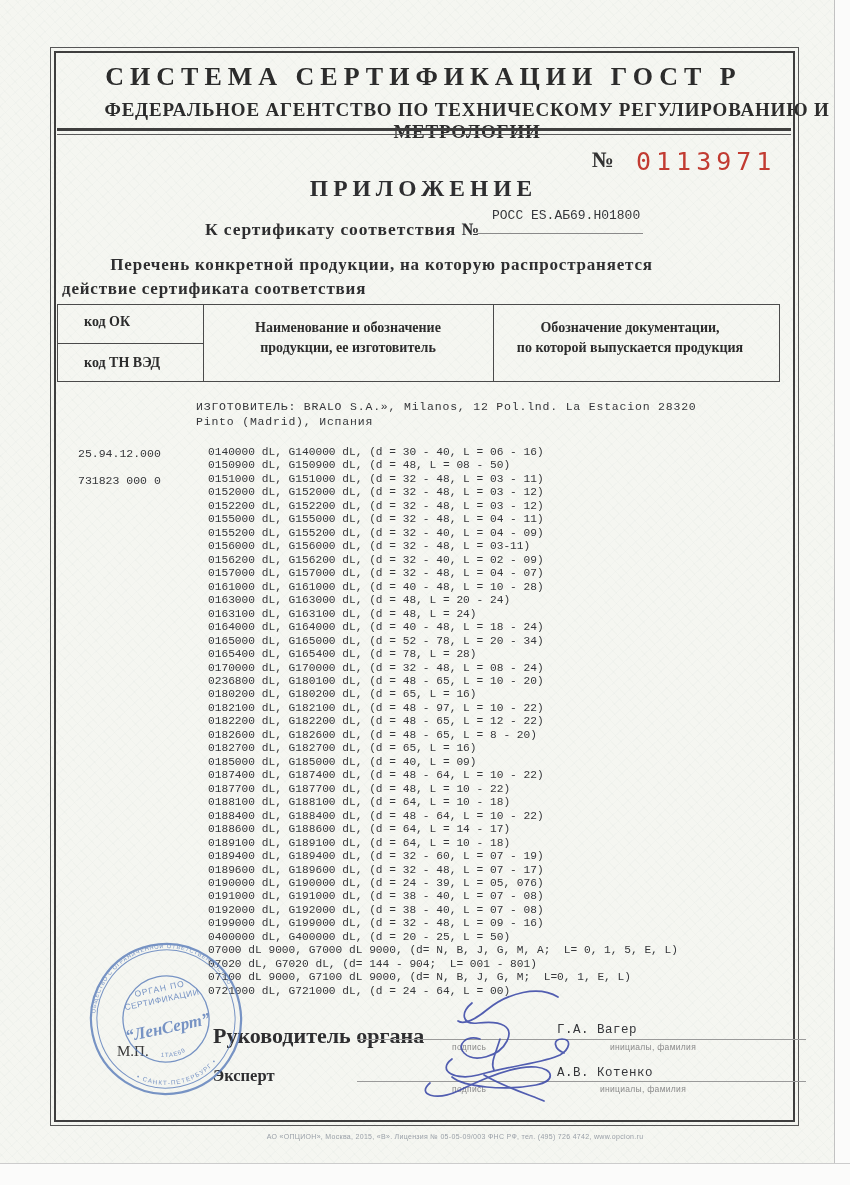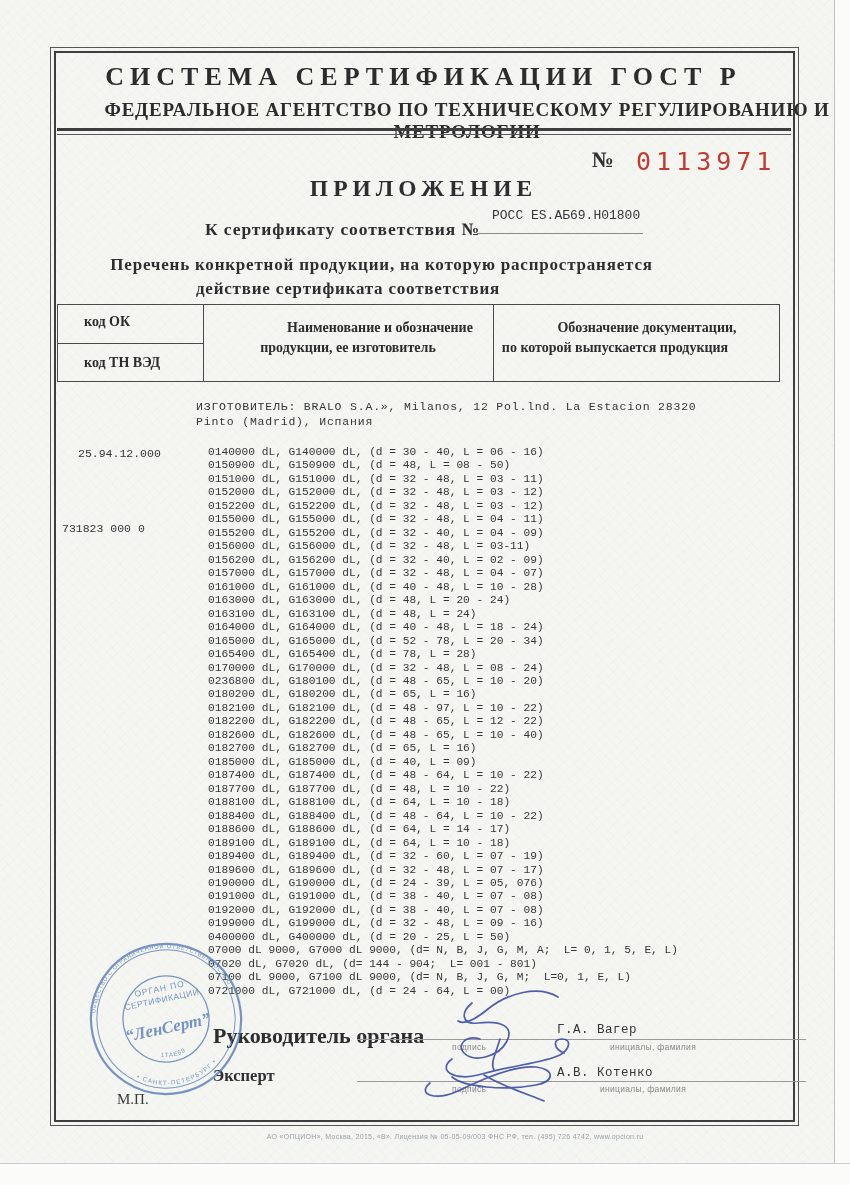--- a/index.html
+++ b/index.html
@@ -32,53 +32,53 @@
   .rule-thin{left:57px;top:134px;width:734px;height:1px;background:#5a5a5a;}
   .t-system{left:50px;top:62px;width:747px;text-align:center;font-size:26px;font-weight:bold;letter-spacing:6px;color:#2c2c2c;}
   .t-agency{left:50px;top:99px;width:834px;text-align:center;font-size:19px;font-weight:bold;letter-spacing:0.8px;color:#2c2c2c;}
   .no-sign{left:592px;top:147px;font-size:22px;font-weight:bold;color:#333;}
   .no-digits{left:636px;top:147px;font-size:25px;font-family:"DejaVu Sans Mono","Liberation Mono",monospace;letter-spacing:5px;color:var(--red);}
   .t-appendix{left:50px;top:175px;width:747px;text-align:center;font-size:23.5px;font-weight:bold;letter-spacing:5px;}
   .cert-label{left:205px;top:219px;font-size:17.5px;font-weight:bold;letter-spacing:0.9px;}
   .cert-number{left:492px;top:208px;font-size:13px;font-family:"Liberation Mono","DejaVu Sans Mono",monospace;color:var(--mono-col);}
   .cert-underline{left:477px;top:233px;width:166px;height:1px;background:#8a8a8a;}
   .subtitle1{left:50px;top:255px;width:663px;text-align:center;font-size:17px;font-weight:bold;letter-spacing:0.8px;}
-  .subtitle2{left:50px;top:279px;width:596px;text-align:center;font-size:17px;font-weight:bold;letter-spacing:0.8px;}
+  .subtitle2{left:62px;top:279px;width:596px;font-size:17px;font-weight:bold;letter-spacing:0.8px;}
   
   .table{left:57px;top:304px;width:721px;height:76px;border:1.2px solid #4a4a4a;}
   .vline1{left:203px;top:304px;width:1px;height:77px;background:#4a4a4a;}
   .vline2{left:493px;top:304px;width:1px;height:77px;background:#4a4a4a;}
   .hline-col1{left:57px;top:343px;width:146px;height:1px;background:#4a4a4a;}
   .th{font-size:14px;font-weight:bold;color:#2c2c2c;}
   .th-ok{left:84px;top:314px;}
   .th-tnved{left:84px;top:355px;}
   .th-c2{left:203px;width:290px;text-align:center;}
-  .th-c3{left:484px;width:262px;text-align:center;}
-  .th-l1{top:320px;padding-left:32px;}
+  .th-c3{left:499px;width:262px;text-align:center;}
+  .th-l1{top:320px;}
   .th-l2{top:340px;text-align:center;}
   
   .mono{font-family:"Liberation Mono","DejaVu Sans Mono",monospace;color:var(--mono-col);}
   .manufacturer{left:196px;top:399px;font-size:11.5px;letter-spacing:0.8px;line-height:15.2px;white-space:pre;}
   .code-ok{left:78px;top:447px;font-size:11.5px;white-space:pre;}
-  .code-tnved{left:62px;top:474px;font-size:11.5px;white-space:pre;margin-top:48px;}
+  .code-tnved{left:78px;top:474px;font-size:11.5px;white-space:pre;}
   #product-list{left:196px;top:446px;font-size:11.2px;line-height:13.48px;}
   .pline{white-space:pre;height:13.48px;margin-left:12px;}
   
   .role1{left:213px;top:1023px;font-size:22px;font-weight:bold;}
   .role2{left:213px;top:1066px;font-size:16.5px;font-weight:bold;}
   .sigline1{left:357px;top:1039px;width:449px;height:1px;background:#9a9a9a;}
   .sigline2{left:357px;top:1081px;width:449px;height:1px;background:#9a9a9a;}
   .small-lbl{font-size:8.5px;color:#8a8a8a;font-family:"Liberation Sans",sans-serif;letter-spacing:0.3px;}
   .lbl-sign1{left:452px;top:1042px;}
   .lbl-name1{left:610px;top:1042px;}
   .lbl-sign2{left:452px;top:1084px;}
   .lbl-name2{left:600px;top:1084px;}
   .name1{left:557px;top:1023px;font-size:12.5px;letter-spacing:0.5px;}
   .name2{left:557px;top:1066px;font-size:12.5px;letter-spacing:0.5px;}
-  .mp{left:117px;top:1043px;font-size:15px;color:#3a3a3a;margin-top:48px;}
+  .mp{left:117px;top:1043px;font-size:15px;color:#3a3a3a;}
   
   .stamp-svg{left:80px;top:933px;width:172px;height:172px;opacity:0.78;}
   .stamp-svg text{fill:var(--stamp);font-family:"Liberation Sans",sans-serif;}
   .sig-svg{left:400px;top:975px;width:200px;height:135px;}
   
   .footer{left:60px;top:1133px;width:790px;text-align:center;font-size:7px;color:#9aa0a8;font-family:"Liberation Sans",sans-serif;letter-spacing:0.3px;}
 </style>
 </head>
 <body>
 
@@ -137,21 +137,21 @@
       <div class="pline">0163000 dL, G163000 dL, (d = 48, L = 20 - 24)</div>
       <div class="pline">0163100 dL, G163100 dL, (d = 48, L = 24)</div>
       <div class="pline">0164000 dL, G164000 dL, (d = 40 - 48, L = 18 - 24)</div>
       <div class="pline">0165000 dL, G165000 dL, (d = 52 - 78, L = 20 - 34)</div>
       <div class="pline">0165400 dL, G165400 dL, (d = 78, L = 28)</div>
       <div class="pline">0170000 dL, G170000 dL, (d = 32 - 48, L = 08 - 24)</div>
       <div class="pline">0236800 dL, G180100 dL, (d = 48 - 65, L = 10 - 20)</div>
       <div class="pline">0180200 dL, G180200 dL, (d = 65, L = 16)</div>
       <div class="pline">0182100 dL, G182100 dL, (d = 48 - 97, L = 10 - 22)</div>
       <div class="pline">0182200 dL, G182200 dL, (d = 48 - 65, L = 12 - 22)</div>
-      <div class="pline">0182600 dL, G182600 dL, (d = 48 - 65, L = 10 - 40)</div>
+      <div class="pline">0182600 dL, G182600 dL, (d = 48 - 65, L = 8 - 20)</div>
       <div class="pline">0182700 dL, G182700 dL, (d = 65, L = 16)</div>
       <div class="pline">0185000 dL, G185000 dL, (d = 40, L = 09)</div>
       <div class="pline">0187400 dL, G187400 dL, (d = 48 - 64, L = 10 - 22)</div>
       <div class="pline">0187700 dL, G187700 dL, (d = 48, L = 10 - 22)</div>
       <div class="pline">0188100 dL, G188100 dL, (d = 64, L = 10 - 18)</div>
       <div class="pline">0188400 dL, G188400 dL, (d = 48 - 64, L = 10 - 22)</div>
       <div class="pline">0188600 dL, G188600 dL, (d = 64, L = 14 - 17)</div>
       <div class="pline">0189100 dL, G189100 dL, (d = 64, L = 10 - 18)</div>
       <div class="pline">0189400 dL, G189400 dL, (d = 32 - 60, L = 07 - 19)</div>
       <div class="pline">0189600 dL, G189600 dL, (d = 32 - 48, L = 07 - 17)</div>

